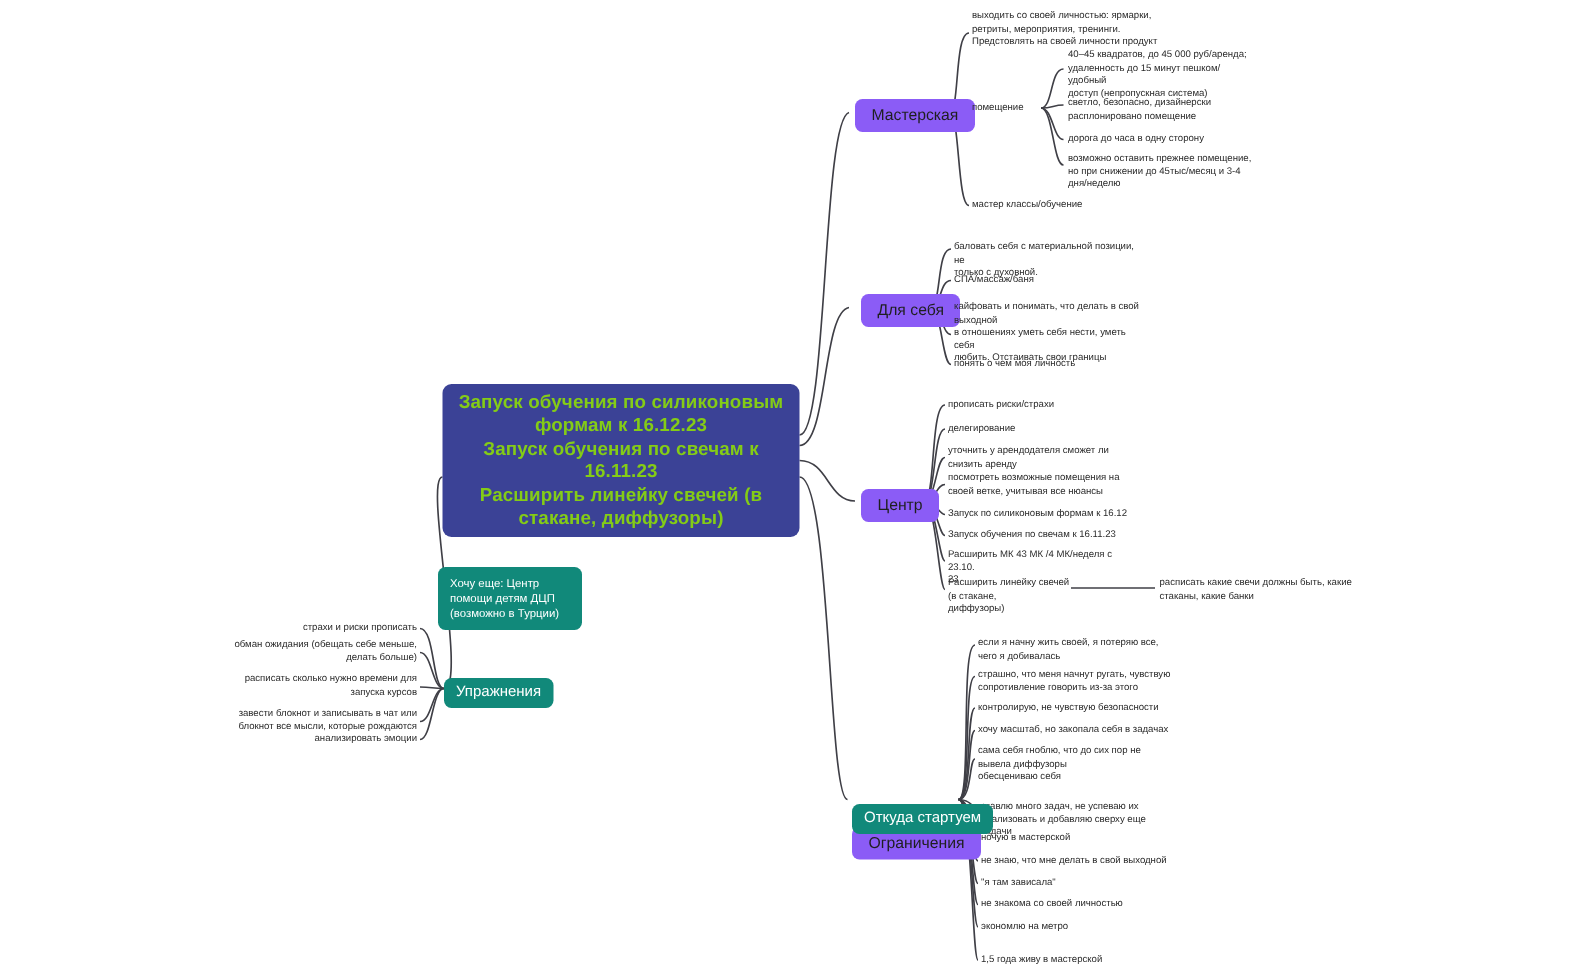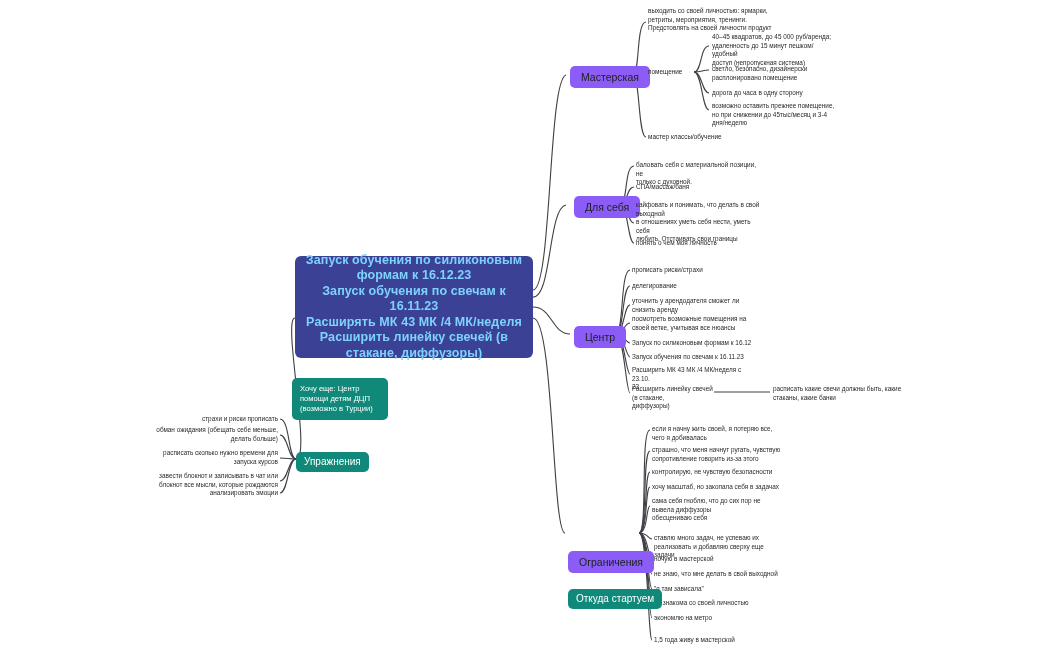--- a/index.html
+++ b/index.html
@@ -23,21 +23,21 @@
   svg.links path { fill: none; stroke: #3f3f46; stroke-width: 1.1; }
 
   .node { position: absolute; }
 
   
   .root {
     left: 295px; top: 256px;
     width: 238px; height: 102px;
     background: #3b4296;
     border-radius: 6px;
-    color: #7dd3fc;
+    color: #84cc16;
     font-size: 12.5px;
     font-weight: bold;
     line-height: 15.5px;
     display: flex; align-items: center; justify-content: center;
     text-align: center;
     padding: 4px 10px;
     letter-spacing: .1px;
   }
   .root span { display: block; }
 
@@ -130,21 +130,20 @@
     <path d="M296,459 C288,459 288,435 280,435"></path>
     <path d="M296,459 C288,459 288,458 280,458"></path>
     <path d="M296,459 C288,459 288,481 280,481"></path>
     <path d="M296,459 C288,459 288,493 280,493"></path>
   </svg>
 
   <div class="node root">
     <div>
       <span>Запуск обучения по силиконовым формам к 16.12.23</span>
       <span>Запуск обучения по свечам к 16.11.23</span>
-      <span>Расширять МК 43 МК /4 МК/неделя</span>
       <span>Расширить линейку свечей (в стакане, диффузоры)</span>
     </div>
   </div>
 
   <div class="node branch" style="left:570px; top:66px;">Мастерская</div>
 
   <div class="node leaf" style="left:648px; top:7px; width:128px;">выходить со своей личностью: ярмарки,
 ретриты, мероприятия, тренинги.
 Предстовлять на своей личности продукт</div>
   <div class="node leaf" style="left:648px; top:68px; width:60px;">помещение</div>
@@ -213,15 +212,15 @@
   <div class="node leaf lefttext" style="left:150px; top:415px; width:128px;">страхи и риски прописать</div>
   <div class="node leaf lefttext" style="left:148px; top:426px; width:130px;">обман ожидания (обещать себе меньше,
 делать больше)</div>
   <div class="node leaf lefttext" style="left:148px; top:449px; width:130px;">расписать сколько нужно времени для
 запуска курсов</div>
   <div class="node leaf lefttext" style="left:146px; top:472px; width:132px;">завести блокнот и записывать в чат или
 блокнот все мысли, которые рождаются</div>
   <div class="node leaf lefttext" style="left:150px; top:489px; width:128px;">анализировать эмоции</div>
 
   <div class="node teal" style="left:292px; top:378px; width:96px;">Хочу еще: Центр помощи детям ДЦП (возможно в Турции)</div>
-  <div class="node teal small" style="left:568px; top:589px;">Откуда стартуем</div>
+  <div class="node teal small" style="left:568px; top:536px;">Откуда стартуем</div>
 
 </div>
 
 </body></html>

